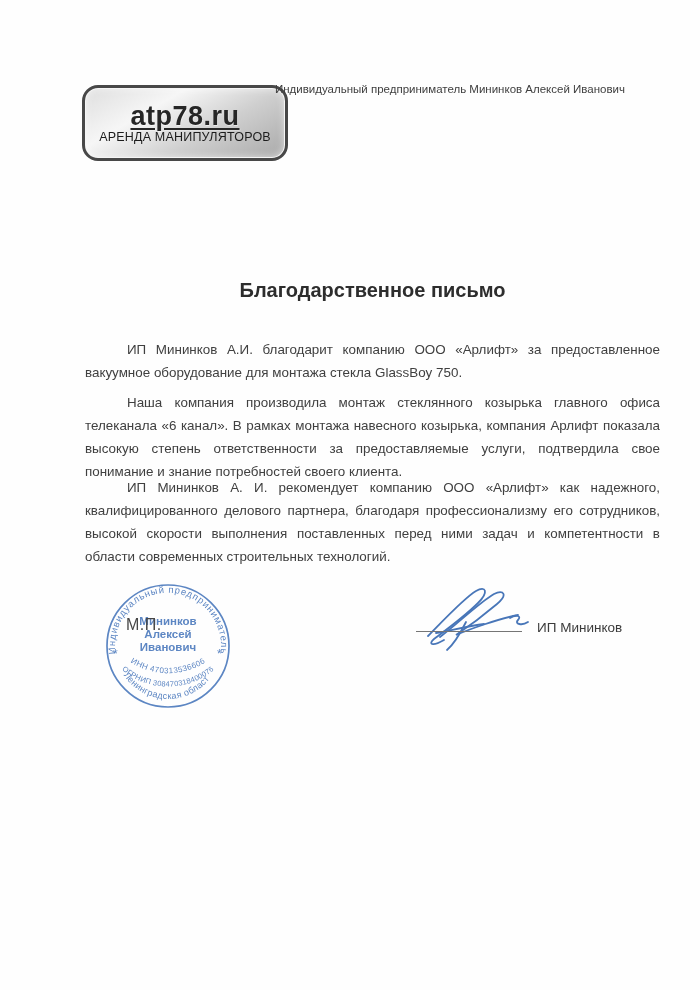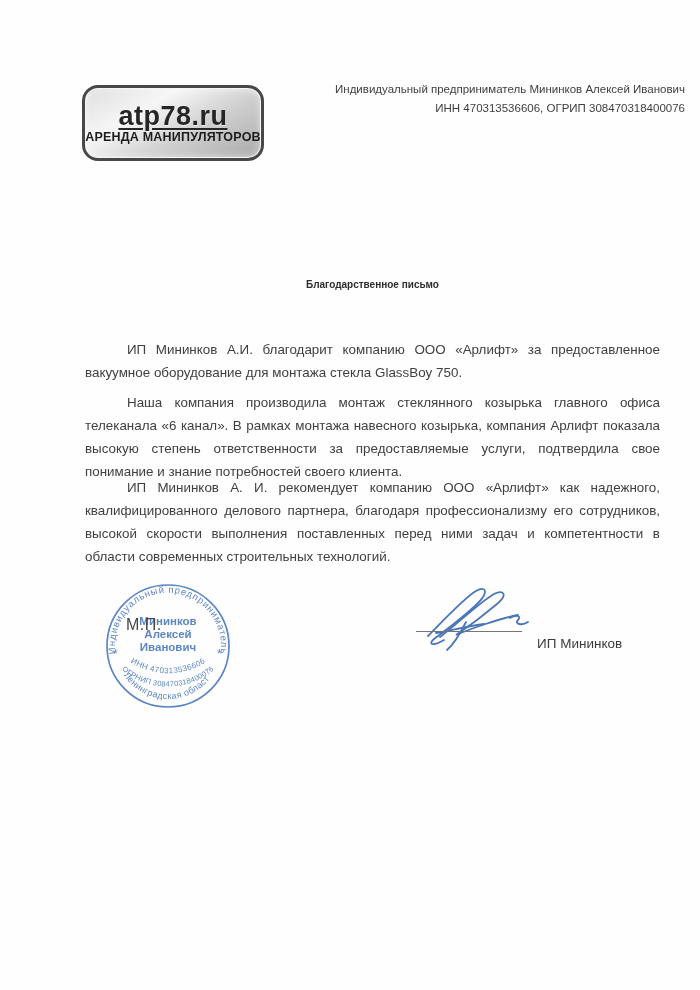--- a/index.html
+++ b/index.html
@@ -6,49 +6,49 @@
   html,body { background:#ffffff; }
   body { width:700px; height:990px; font-family:"Liberation Sans", sans-serif; position:relative; overflow:hidden; }
 
   .letter {
     position:relative; width:700px; height:990px;
     background:#fefefe;
   }
 
   
   .logo {
-    position:absolute; left:82px; top:85px; width:182px; height:76px;
+    position:absolute; left:82px; top:85px; width:206px; height:76px;
     border:3px solid #484848; border-radius:16px;
     background: linear-gradient(150deg, #dedede 0%, #f6f6f6 32%, #cfcfcf 62%, #a9a9a9 100%);
     box-shadow: inset 0 0 0 1px #f5f5f5, inset 0 0 8px rgba(255,255,255,0.7);
     display:flex; flex-direction:column; align-items:center; justify-content:center;
   }
   .logo-site {
     font-size:27px; font-weight:bold; color:#262626;
     text-decoration:underline; text-underline-offset:3px;
     letter-spacing:0.5px; line-height:1;
     text-shadow: 0.5px 0.5px 0 rgba(255,255,255,0.55);
   }
   .logo-tagline {
-    margin-top:0; font-size:12.5px; font-weight:bold; color:#1c1c1c; letter-spacing:0.2px;
+    margin-top:0; font-size:12.5px; font-weight:normal; color:#1c1c1c; letter-spacing:0.2px;
     white-space:nowrap;
     text-align:right;
   }
 
   
   .letterhead {
     position:absolute; left:275px; top:80px; width:410px;
-    text-align:right; font-size:11.5px; line-height:19px; color:#3e3e3e;
+    text-align:left; font-size:11.5px; line-height:19px; color:#3e3e3e;
   }
   .letterhead div { white-space:nowrap; }
 
   
   .title {
     position:absolute; left:85px; top:279px; width:575px;
-    text-align:center; font-size:10px; font-weight:bold; color:#2d2d2d;
+    text-align:center; font-size:20px; font-weight:bold; color:#2d2d2d;
   }
   .para {
     position:absolute; left:85px; width:575px;
     font-size:13.4px; line-height:23px; color:#404040;
     text-align:justify; text-indent:42px;
   }
   .p1 { top:338px; }
   .p2 { top:391px; }
   .p3 { top:476px; }
 
@@ -63,37 +63,36 @@
     font-size:16px; color:#474747; letter-spacing:0.5px; z-index:2;
   }
 
   
   .sig-squiggle { position:absolute; left:412px; top:584px; width:122px; height:68px; }
   .sig-line {
     position:absolute; left:416px; top:631px; width:106px; height:0;
     border-top:1.3px solid #757575;
   }
   .sig-name {
-    position:absolute; left:537px; top:636px;
+    position:absolute; left:537px; top:620px;
     font-size:13.5px; color:#3c3c3c; white-space:nowrap;
   }
 </style>
 </head>
 <body>
 
 <div class="letter">
 
   <div class="logo">
     <div class="logo-site">atp78.ru</div>
     <div class="logo-tagline">АРЕНДА МАНИПУЛЯТОРОВ</div>
   </div>
 
   <div class="letterhead">
     <div>Индивидуальный предприниматель Мининков Алексей Иванович</div>
-    <div>ИНН 470313536606, ОГРИП 308470318400076</div>
   </div>
 
   <div class="title">Благодарственное письмо</div>
 
   <p class="para p1">ИП Мининков А.И. благодарит компанию ООО «Арлифт» за предоставленное вакуумное оборудование для монтажа стекла GlassBoy 750.</p>
   <p class="para p2">Наша компания производила монтаж стеклянного козырька главного офиса телеканала «6 канал». В рамках монтажа навесного козырька, компания Арлифт показала высокую степень ответственности за предоставляемые услуги, подтвердила свое понимание и знание потребностей своего клиента.</p>
   <p class="para p3">ИП Мининков А. И. рекомендует компанию ООО «Арлифт» как надежного, квалифицированного делового партнера, благодаря профессионализму его сотрудников, высокой скорости выполнения поставленных перед ними задач и компетентности в области современных строительных технологий.</p>
 
   <svg class="stamp" viewBox="0 0 132 132" xmlns="http://www.w3.org/2000/svg">
     <defs>

